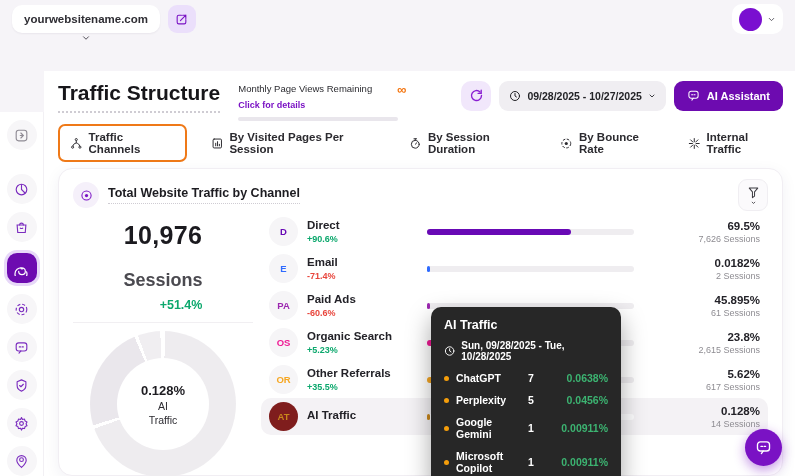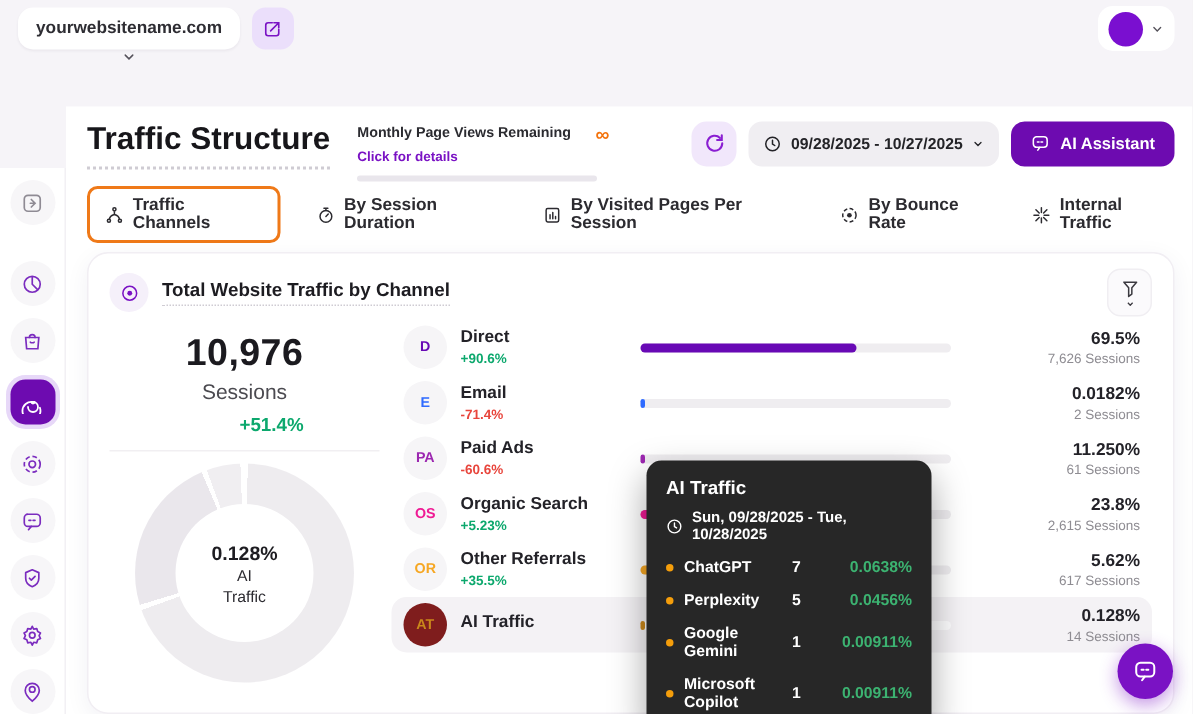--- a/index.html
+++ b/index.html
@@ -22,21 +22,21 @@
   .side-btn { width:30px; height:30px; border-radius:50%; background:#f7f6f8; display:grid; place-items:center; color:#7b2cbf; border:none; cursor:pointer; }
   .side-btn.gray { color:#8f8b94; }
   .side-btn.active { border-radius:10px; background:#6d0bb0; color:#fff; box-shadow:0 0 0 3px #e7d8f8; margin:3px 0; }
   .main { flex:1; background:#fff; padding:6px 12px 0 14px; position:relative; }
 
   
   .page-header { display:flex; align-items:flex-start; padding-top:4px; }
   .title { font-size:21px; font-weight:700; color:#17161a; border-bottom:2px dotted #cfccd3; padding-bottom:6px; }
   .quota { margin-left:18px; padding-top:2px; width:168px; }
   .quota-top { display:flex; align-items:flex-start; }
-  .quota-label { font-size:9.5px; font-weight:700; color:#2b2b30; line-height:1.2; }
+  .quota-label { font-size:9.5px; font-weight:400; color:#2b2b30; line-height:1.2; }
   .quota-link { font-size:9px; color:#7a12c4; font-weight:700; cursor:pointer; display:inline-block; margin-top:1px; }
   .infinity { color:#f4730c; font-weight:700; font-size:13px; margin-left:auto; line-height:1; }
   .quota-bar { margin-top:5px; height:4px; background:#e9e6ec; border-radius:2px; width:160px; }
   .actions { margin-left:auto; display:flex; gap:8px; align-items:center; }
   .refresh-btn { width:30px; height:30px; border-radius:10px; background:#f1e7fb; color:#8a1ed2; border:none; display:grid; place-items:center; cursor:pointer; }
   .date-pill { height:30px; background:#f0eef2; border-radius:9px; display:flex; align-items:center; gap:6px; padding:0 10px; font-size:10.5px; font-weight:700; color:#232327; cursor:pointer; }
   .ai-btn { height:30px; background:#6d0bb0; color:#fff; border-radius:9px; display:flex; gap:7px; align-items:center; padding:0 13px; font-size:11px; font-weight:700; border:none; cursor:pointer; }
 
   
   .tabs { display:flex; align-items:center; gap:24px; margin-top:7px; height:30px; }
@@ -46,21 +46,21 @@
   
   .card { margin-top:10px; background:#fff; border:1px solid #f1eef3; border-radius:14px; box-shadow:0 4px 16px rgba(40,20,80,.06); padding:10px 14px 8px; height:308px; position:relative; }
   .card-head { display:flex; align-items:center; gap:9px; }
   .card-icon { width:26px; height:26px; border-radius:50%; background:#f5f0fa; display:grid; place-items:center; color:#7a12c4; }
   .card-title { font-size:12.5px; font-weight:700; color:#1d1c21; border-bottom:1.5px dotted #cfccd3; padding-bottom:3px; }
   .filter-btn { margin-left:auto; width:30px; height:32px; border-radius:9px; background:#fbfafc; border:1px solid #f0eef2; color:#3b3a40; display:grid; place-items:center; cursor:pointer; }
   .card-body { display:flex; margin-top:2px; }
 
   .summary-col { width:180px; display:flex; flex-direction:column; align-items:center; }
   .big { font-size:25px; font-weight:700; color:#1b1a1f; margin-top:8px; letter-spacing:.3px; }
-  .sessions-label { font-size:14px; color:#4b4a50; margin-top:3px; }
+  .sessions-label { font-size:18px; color:#4b4a50; margin-top:20px;font-weight:bold; }
   .big-change { font-size:12.5px; font-weight:700; margin-top:7px;margin-left:36px; }
   .divider { width:100%; border-top:1px solid #f1eff2; margin:10px 0 8px; }
   .donut { width:146px; height:146px; border-radius:50%; position:relative;
     background:conic-gradient(#fff 0 .5%, #eeecef .5% 69.5%, #fff 69.5% 70.3%, #eae7ec 70.3% 93.6%, #fff 93.6% 94.4%, #f0eef1 94.4% 99.4%, #fff 99.4% 100%); }
   .donut-hole { position:absolute; inset:27px; background:#fff; border-radius:50%; display:flex; flex-direction:column; align-items:center; justify-content:center; text-align:center; }
   .dc-pct { font-size:13px; font-weight:700; color:#1d1c21; }
   .dc-line { font-size:10.5px; color:#2c2b31; margin-top:2px; }
 
   .channels { flex:1; padding-left:8px; display:flex; flex-direction:column; }
   .row { display:grid; grid-template-columns:158px 1fr 114px; align-items:center; height:37px; padding:0 8px; border-radius:10px; }
@@ -232,31 +232,31 @@
           <svg width="13" height="13" viewBox="0 0 24 24" fill="none" stroke="currentColor" stroke-width="1.9">
               <circle cx="12" cy="4.5" r="2"></circle>
               <circle cx="5" cy="19" r="2"></circle>
               <circle cx="19" cy="19" r="2"></circle>
               <path d="M12 7v4M12 11c-4 1-6 3-6.4 6M12 11c4 1 6 3 6.4 6"></path>
             </svg>
           <span>Traffic Channels</span>
         </div>
         <div class="tab">
           <svg width="13" height="13" viewBox="0 0 24 24" fill="none" stroke="currentColor" stroke-width="1.9" stroke-linecap="round">
+              <rect x="4" y="3.5" width="16" height="17" rx="2"></rect>
+              <path d="M9 16.5v-5M12.5 16.5v-8M16 16.5v-3"></path>
+            </svg>
+          <span>By Visited Pages Per Session</span>
+        </div>
+        <div class="tab">
+          <svg width="13" height="13" viewBox="0 0 24 24" fill="none" stroke="currentColor" stroke-width="1.9" stroke-linecap="round">
               <circle cx="12" cy="13.5" r="7.5"></circle>
               <path d="M12 6V3M9.5 3h5M12 13.5l3-3"></path>
             </svg>
           <span>By Session Duration</span>
-        </div>
-        <div class="tab">
-          <svg width="13" height="13" viewBox="0 0 24 24" fill="none" stroke="currentColor" stroke-width="1.9" stroke-linecap="round">
-              <rect x="4" y="3.5" width="16" height="17" rx="2"></rect>
-              <path d="M9 16.5v-5M12.5 16.5v-8M16 16.5v-3"></path>
-            </svg>
-          <span>By Visited Pages Per Session</span>
         </div>
         <div class="tab">
           <svg width="13" height="13" viewBox="0 0 24 24" fill="none" stroke="currentColor" stroke-width="1.9">
               <circle cx="12" cy="12" r="8.5" stroke-dasharray="5 3"></circle>
               <circle cx="12" cy="12" r="3" fill="currentColor" stroke="none"></circle>
             </svg>
           <span>By Bounce Rate</span>
         </div>
         <div class="tab">
           <svg width="13" height="13" viewBox="0 0 24 24" fill="none" stroke="currentColor" stroke-width="1.9" stroke-linecap="round">
@@ -337,21 +337,21 @@
       <span class="code" style="color: rgb(156, 39, 176);">PA</span>
       <div>
         <div class="cname">Paid Ads</div>
         <div class="cchange down">-60.6%</div>
       </div>
     </div>
     <div class="bar">
       <span class="bar-fill" style="width: 0.556%; background: rgb(156, 39, 176);"></span>
     </div>
     <div class="rvals">
-      <div class="rpct">11.250%</div>
+      <div class="rpct">45.895%</div>
       <div class="rses">61 Sessions</div>
     </div>
   </div>
               <div class="row">
     <div class="row-left">
       <span class="code" style="color: rgb(239, 26, 148);">OS</span>
       <div>
         <div class="cname">Organic Search</div>
         <div class="cchange up">+5.23%</div>
       </div>

